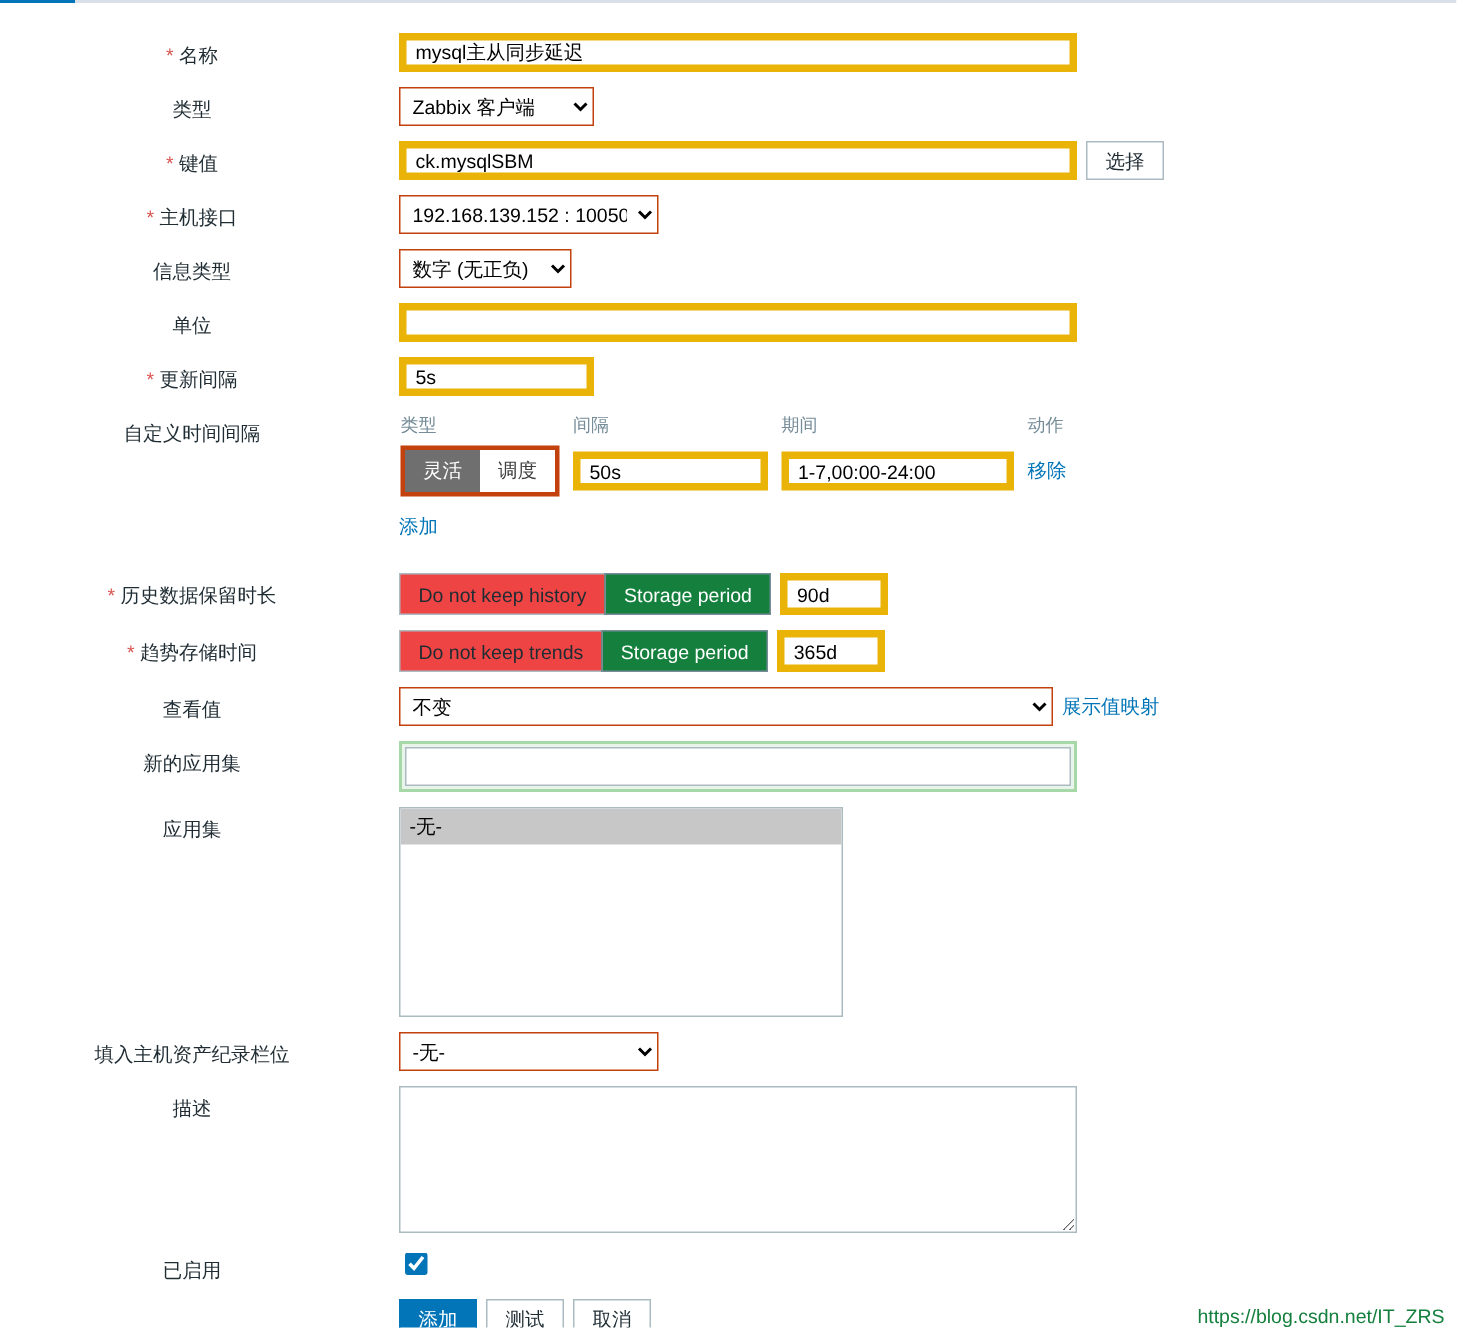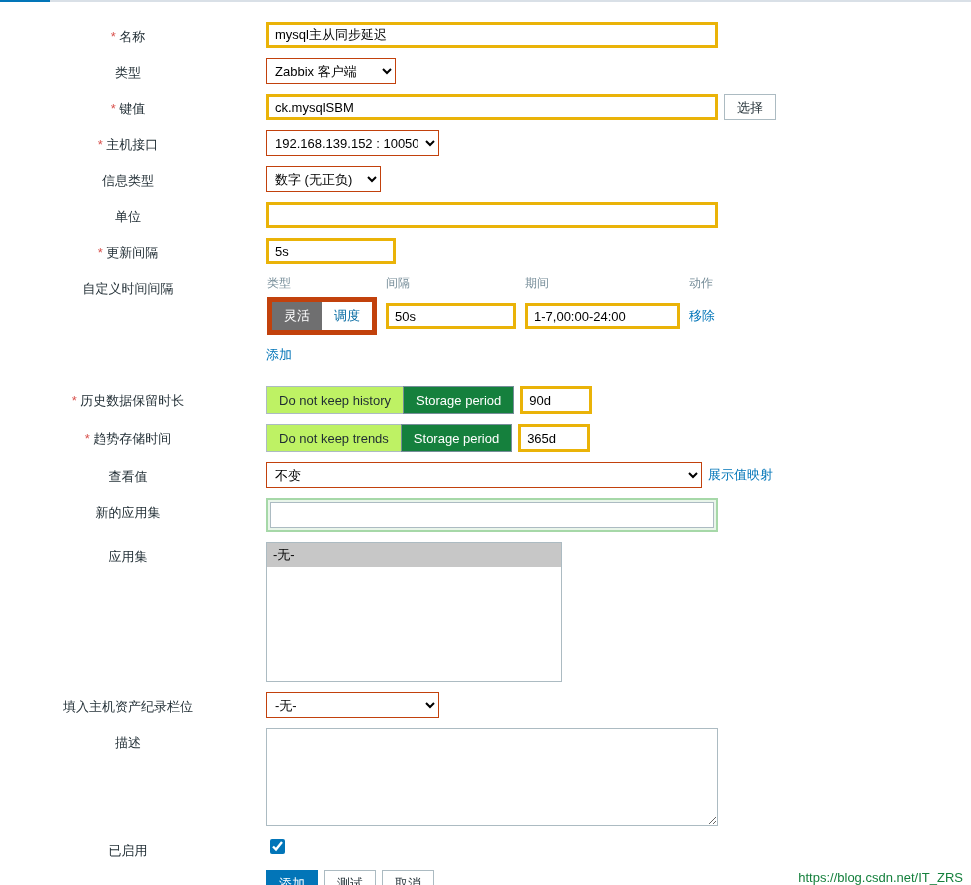--- a/index.html
+++ b/index.html
@@ -15,21 +15,21 @@
     overflow: hidden;
     position: relative;
   }
   .top-border { height: 2px; background: linear-gradient(to right, #0275b8 0 50px, #d9e0e7 50px); }
   .form { padding-top: 20px; }
   .row { display: flex; align-items: flex-start; margin-bottom: 10px; }
   .label { width: 266px; text-align: center; padding-right: 10px; padding-top: 6px; color: #1f2c33; }
   .req::before { content: "* "; color: #d9534f; }
   .field { display: flex; align-items: center; gap: 6px; }
   input[type=text] {
-    border: 3px solid #eab308;
+    border: 5px solid #eab308;
     padding: 4px 6px;
     font-size: 13px;
     height: 26px;
     font-family: inherit;
   }
   select {
     border: 1px solid #c2410c;
     padding: 3px 4px;
     font-size: 13px;
     height: 26px;
@@ -51,25 +51,25 @@
     cursor: pointer;
     font-family: inherit;
     color: #1f2c33;
     height: 26px;
   }
   .btn-primary { background: #0275b8; border: 1px solid #0275b8; color: #fff; }
   .link { color: #0275b8; text-decoration: none; cursor: pointer; text-align: center; }
   .interval-table { border-collapse: collapse; }
   .interval-table th { text-align: left; font-weight: normal; color: #768d99; font-size: 12px; padding-bottom: 4px; padding-right: 8px; }
   .interval-table td { padding-right: 8px; }
-  .seg { display: flex; border: 5px solid #c2410c; }
-  .seg button { border: none; padding: 5px 12px; font-size: 13px; cursor: pointer; background: #fff; color: #0369a1; font-family: inherit; }
+  .seg { display: flex; border: 3px solid #c2410c; }
+  .seg button { border: none; padding: 5px 12px; font-size: 13px; cursor: pointer; background: #fff; color: #404040; font-family: inherit; }
   .seg .active { background: #6f6f70; color: #fff; }
   .seg2 { display: inline-flex; }
-  .seg2 button { border: 1px solid #acbbc2; padding: 5px 12px; font-size: 13px; cursor: pointer; background: #bef264; color: #1f2c33; font-family: inherit; height: 28px; }
+  .seg2 button { border: 1px solid #acbbc2; padding: 5px 12px; font-size: 13px; cursor: pointer; background: #ef4444; color: #1f2c33; font-family: inherit; height: 28px; }
   .seg2 .active { background: #15803d; color: #fff; border-color: #768d99; }
   .seg2 button + button { margin-left: -1px; }
   .add-link { display: inline-block; margin-top: 10px; }
   .new-appset {
     border: 2px solid #a6d8a8;
     background: #e9f5ea;
     padding: 2px;
   }
   .new-appset input { border: 1px solid #acbbc2; width: 444px; }
   .listbox {

